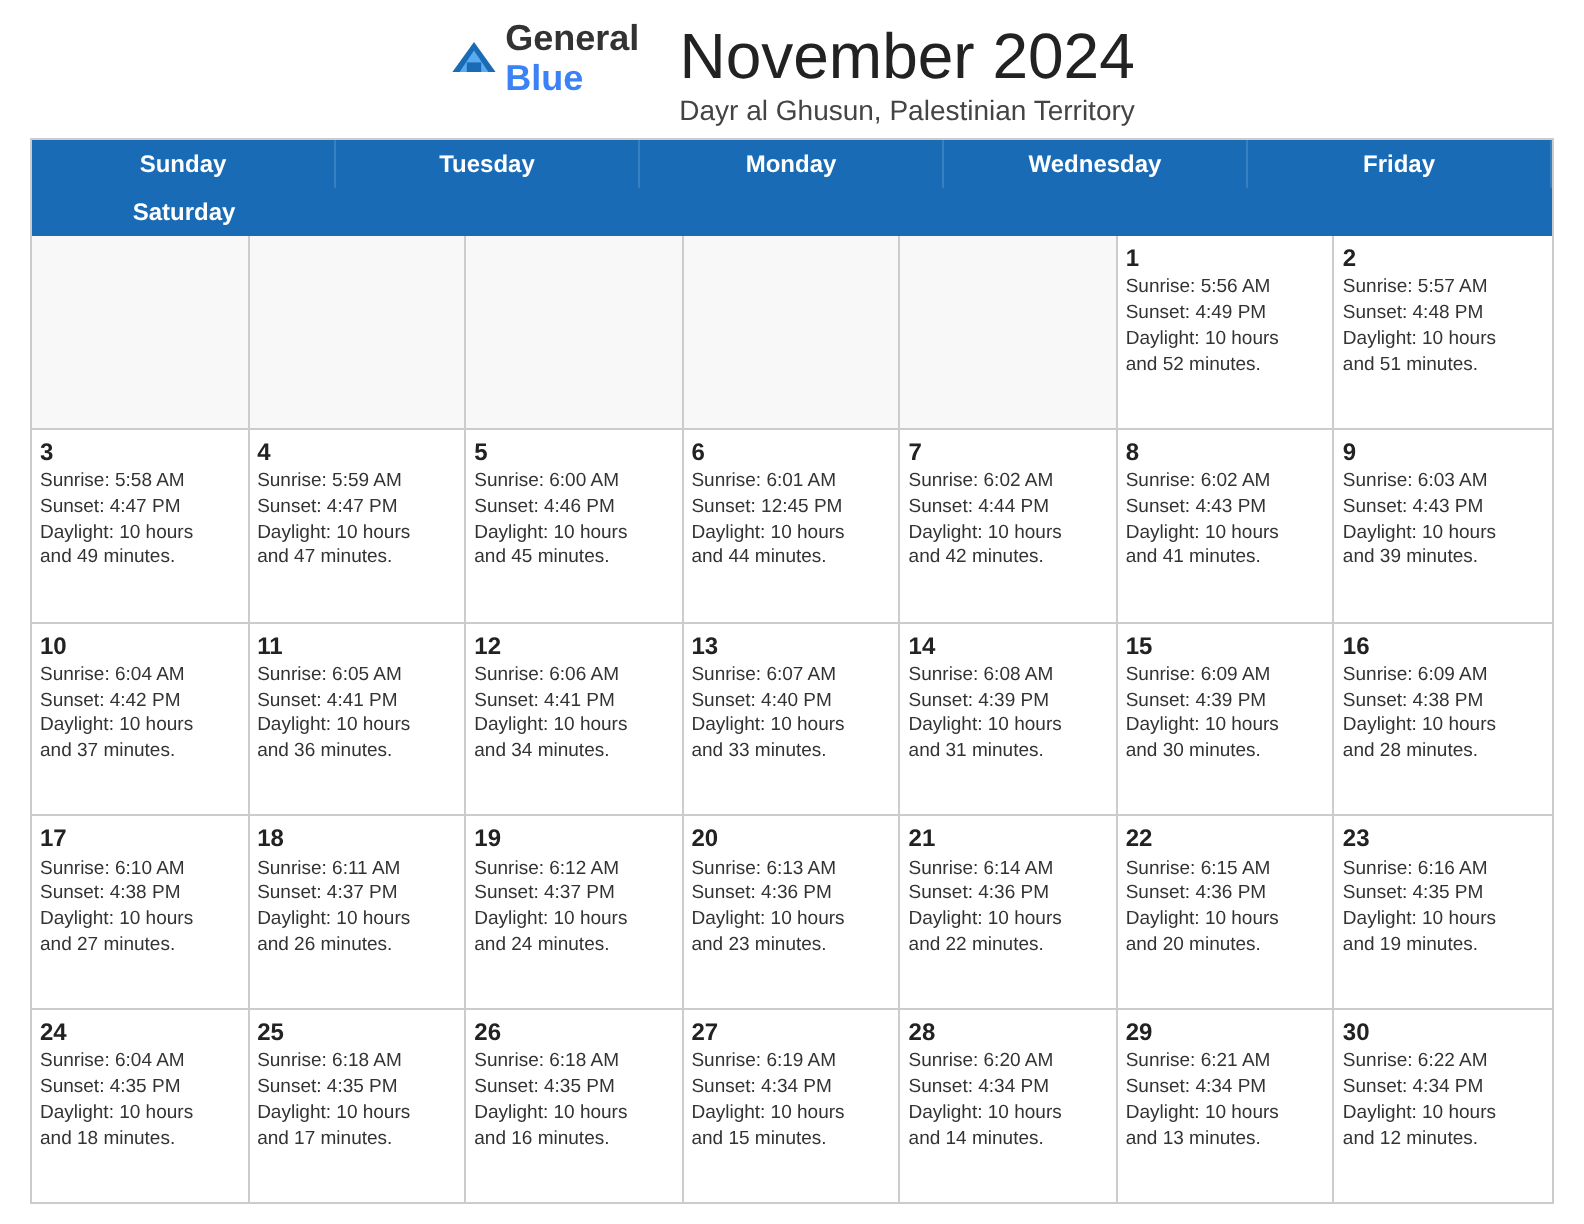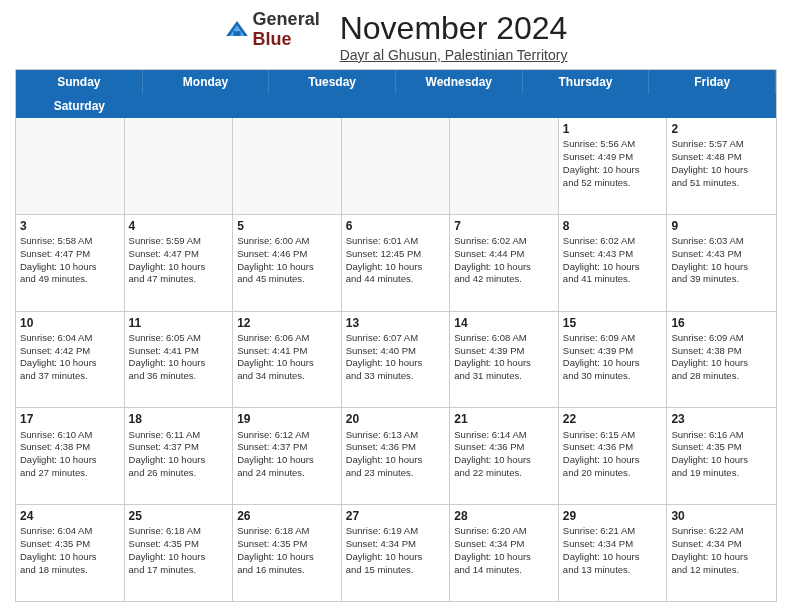--- a/index.html
+++ b/index.html
@@ -27,48 +27,47 @@
       display: flex;
       align-items: center;
       gap: 4px;
     }
     .logo-text {
       font-size: 18px;
       font-weight: bold;
       line-height: 1.1;
     }
     .logo-general { color: #333; }
-    .logo-blue { color: #7f1d1d; margin-top: 24px; }
+    .logo-blue { color: #3b82f6; margin-top: 24px; }
     .logo-icon {
       width: 24px;
       height: 24px;
     }
     .title-block {
       text-align: right;
       margin-left: 20px;
     }
     .month-title {
       font-size: 32px;
       font-weight: normal;
       color: #222;
     }
     .subtitle {
       font-size: 14px;
       color: #444;
-      text-decoration: underline;
     }
     .calendar {
       flex: 1;
       display: flex;
       flex-direction: column;
       border: 1px solid #ccc;
     }
     .cal-header {
       display: grid;
-      grid-template-columns: repeat(6, 1fr);
+      grid-template-columns: repeat(5, 1fr);
       background: #1a6bb5;
     }
     .cal-header-cell {
       color: #fff;
       font-size: 12px;
       font-weight: bold;
       text-align: center;
       padding: 5px 2px;
       border-right: 1px solid #3a80c0;
     }
@@ -138,24 +137,23 @@
     </div>
     <div class="title-block">
       <div class="month-title">November 2024</div>
       <div class="subtitle">Dayr al Ghusun, Palestinian Territory</div>
     </div>
   </div>
 
   <div class="calendar">
     <div class="cal-header">
       <div class="cal-header-cell">Sunday</div>
+      <div class="cal-header-cell">Tuesday</div>
       <div class="cal-header-cell">Monday</div>
-      <div class="cal-header-cell">Tuesday</div>
       <div class="cal-header-cell">Wednesday</div>
-      <div class="cal-header-cell">Thursday</div>
       <div class="cal-header-cell">Friday</div>
       <div class="cal-header-cell">Saturday</div>
     </div>
     <div class="cal-body" id="cal-body">
     <div class="cal-row">
           <div class="cal-cell empty"></div>
           <div class="cal-cell empty"></div>
           <div class="cal-cell empty"></div>
           <div class="cal-cell empty"></div>
           <div class="cal-cell empty"></div>

